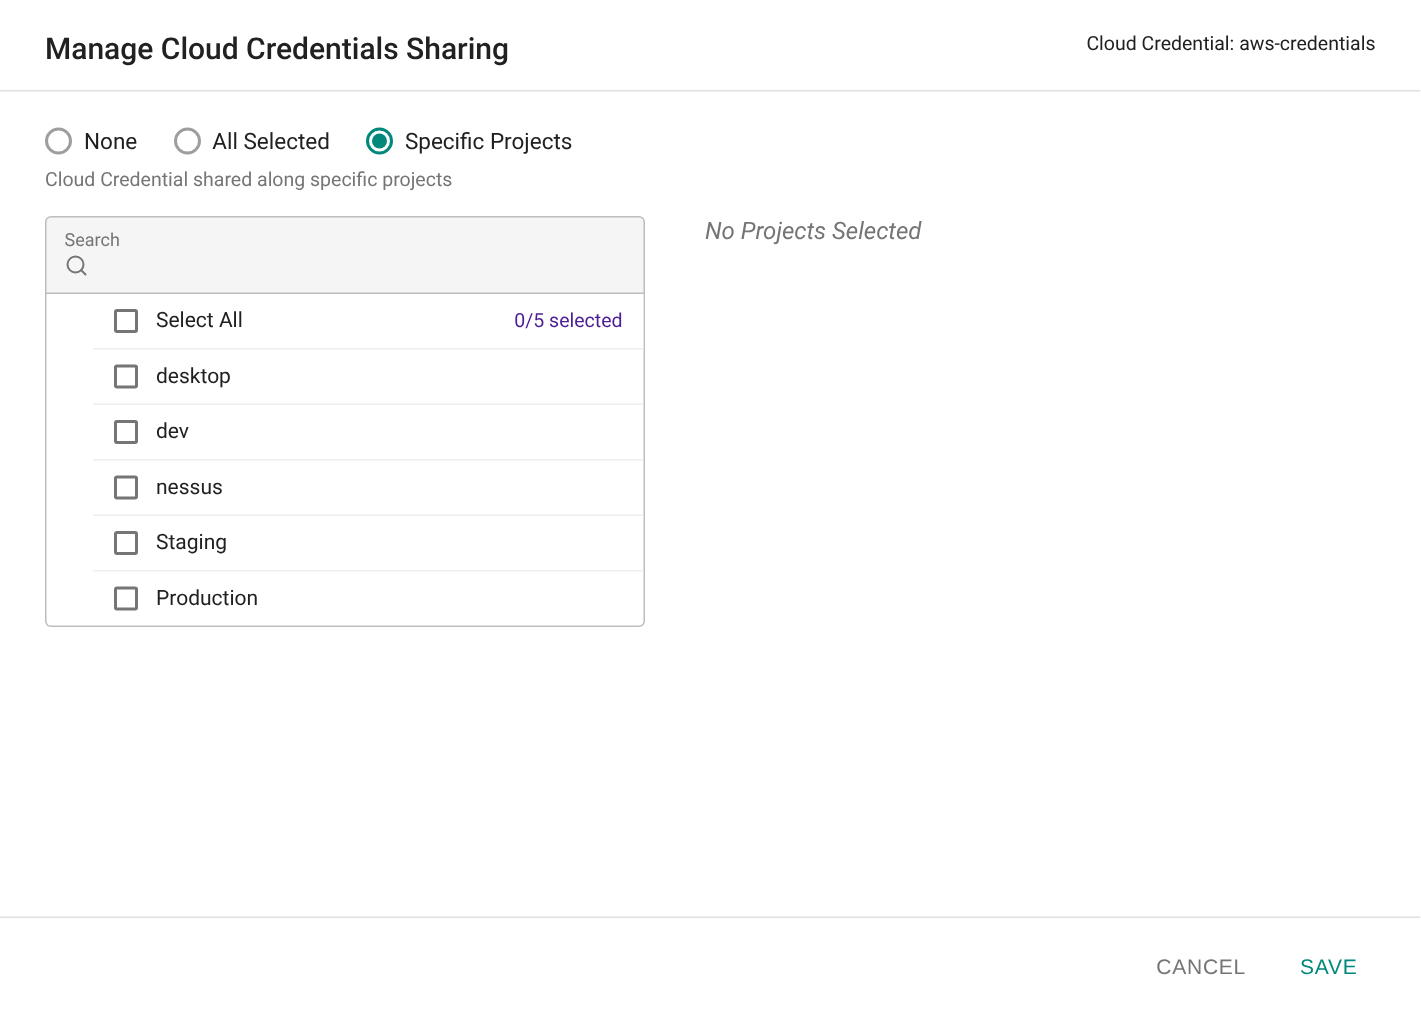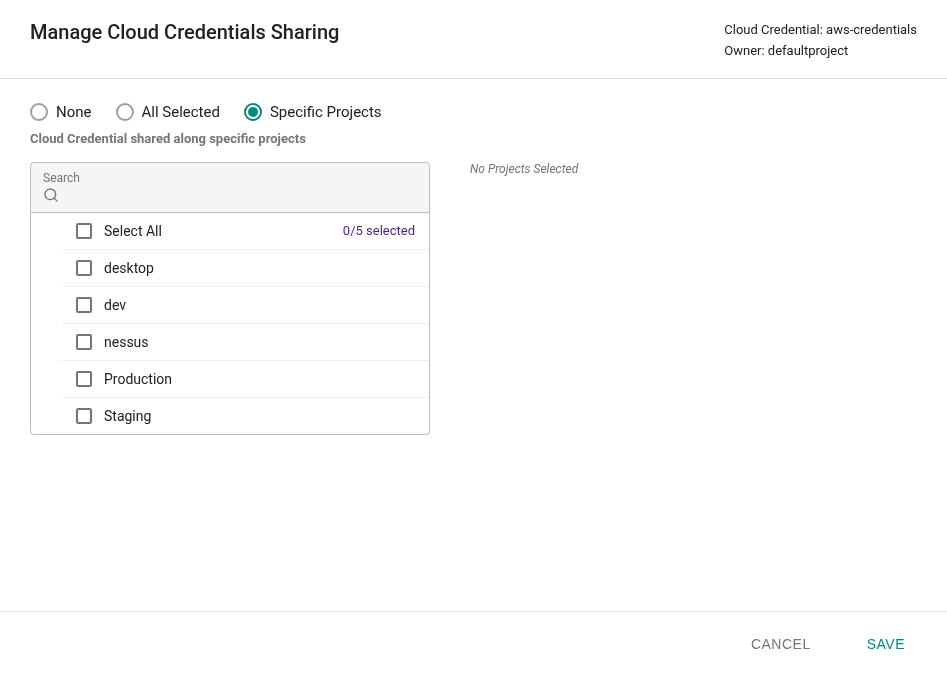--- a/index.html
+++ b/index.html
@@ -91,21 +91,20 @@
 
     .radio-label {
       font-size: 15px;
       color: #212121;
     }
 
     .subtitle {
       font-size: 13px;
       color: #757575;
       margin-bottom: 16px;
-      font-weight: bold;
     }
 
     .two-col {
       display: flex;
       gap: 40px;
       align-items: flex-start;
     }
 
     .left-panel {
       width: 400px;
@@ -204,32 +203,32 @@
     }
 
     .selected-projects-title {
       font-size: 18px;
       font-weight: 500;
       color: #212121;
       margin-bottom: 12px;
     }
 
     .no-projects-text {
-      font-size: 12px;
+      font-size: 16px;
       color: #757575;
       font-style: italic;
     }
 
     .footer {
       display: flex;
       justify-content: flex-end;
       align-items: flex-start;
       padding: 16px 30px;
       border-top: 1px solid #e0e0e0;
-      gap: 32px;
+      gap: 12px;
     }
 
     .btn-cancel {
       background: transparent;
       border: none;
       font-size: 14px;
       font-weight: 500;
       color: #757575;
       cursor: pointer;
       letter-spacing: 0.5px;
@@ -249,21 +248,20 @@
   </style>
 </head>
 <body>
 
 <div class="page-container">
 
   <div class="header">
     <h1 class="header-title">Manage Cloud Credentials Sharing</h1>
     <div class="header-info">
       <div>Cloud Credential: aws-credentials</div>
-      <div>Owner: defaultproject</div>
     </div>
   </div>
 
   <div class="main-content">
 
     <div class="radio-group">
       <label class="radio-option">
         <div class="radio-circle"></div>
         <span class="radio-label">None</span>
       </label>
@@ -316,26 +314,26 @@
             <span class="item-label">dev</span>
           </div>
 
           <div class="list-item">
             <div class="checkbox-box"></div>
             <span class="item-label">nessus</span>
           </div>
 
           <div class="list-item">
             <div class="checkbox-box"></div>
+            <span class="item-label">Staging</span>
+          </div>
+
+          <div class="list-item">
+            <div class="checkbox-box"></div>
             <span class="item-label">Production</span>
-          </div>
-
-          <div class="list-item">
-            <div class="checkbox-box"></div>
-            <span class="item-label">Staging</span>
           </div>
 
         </div>
       </div>
 
       <div class="right-panel">
         <p class="no-projects-text">No Projects Selected</p>
       </div>
 
     </div>

